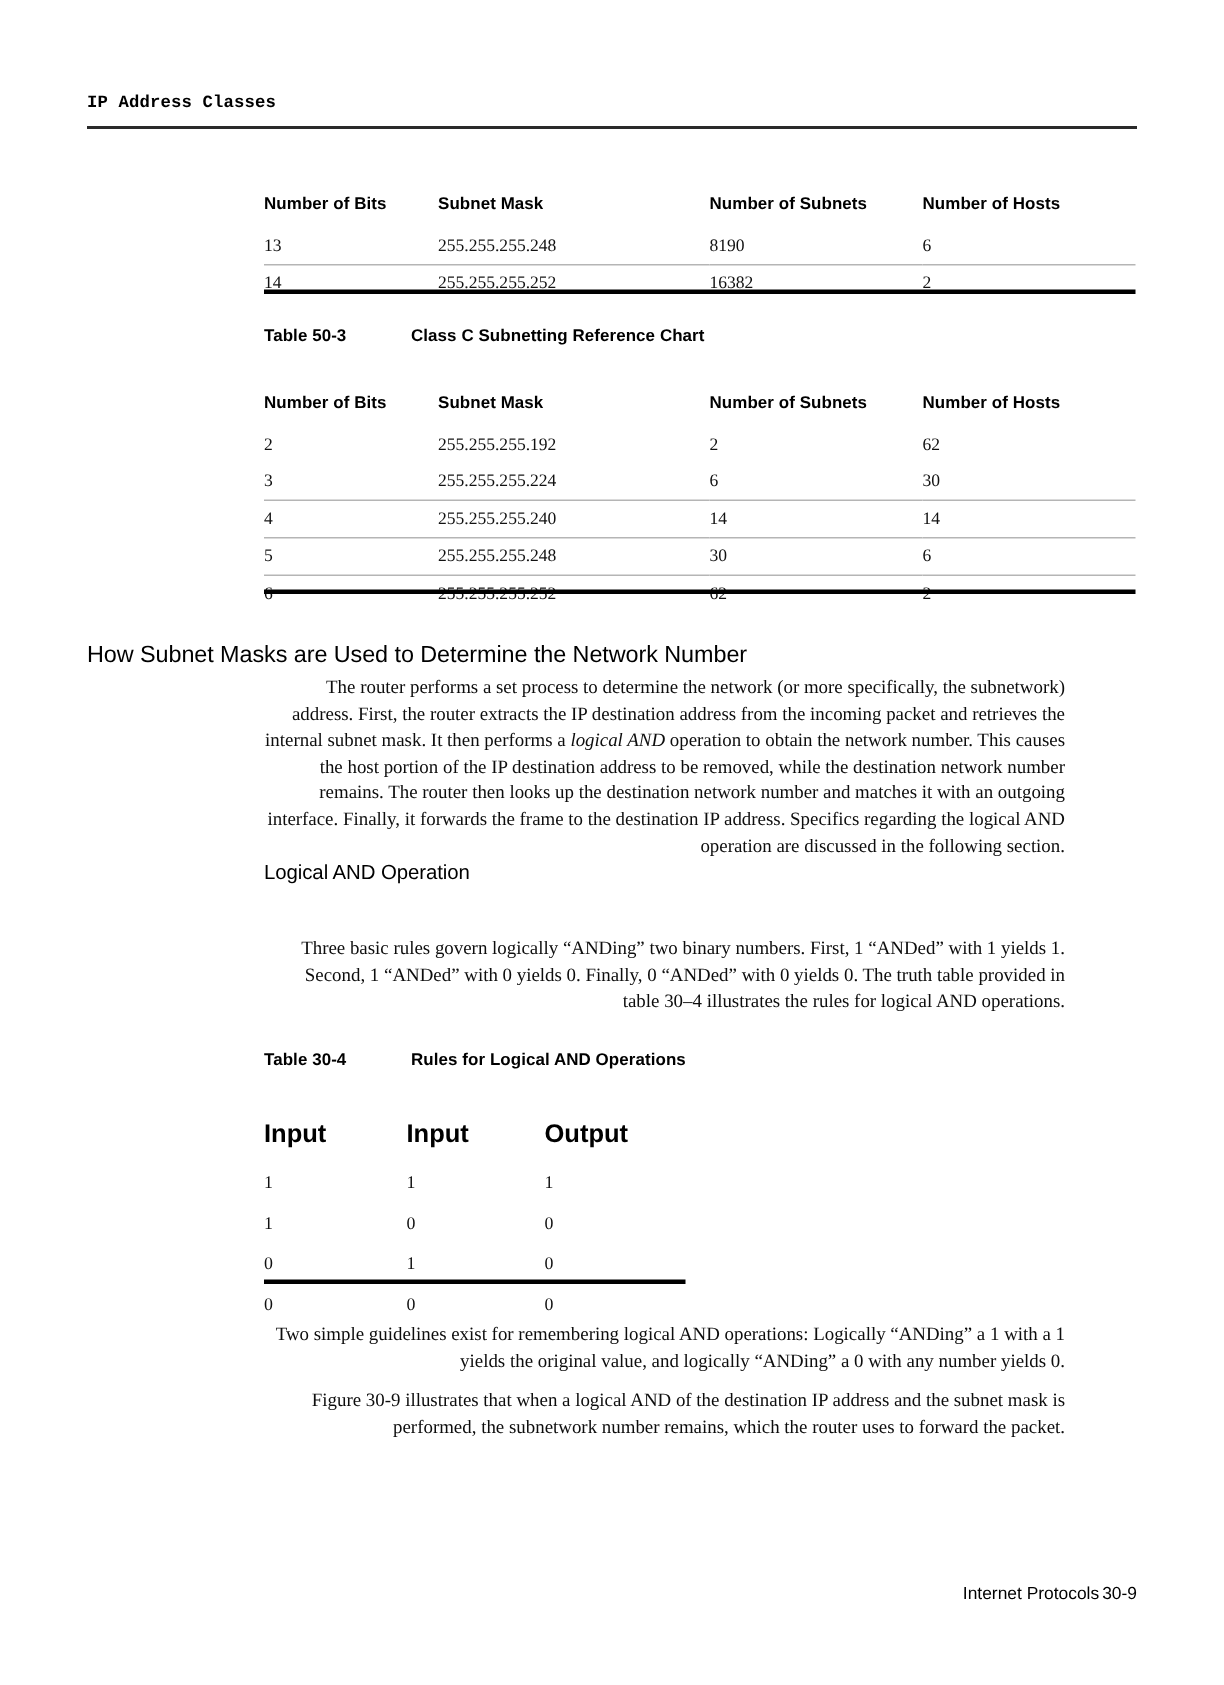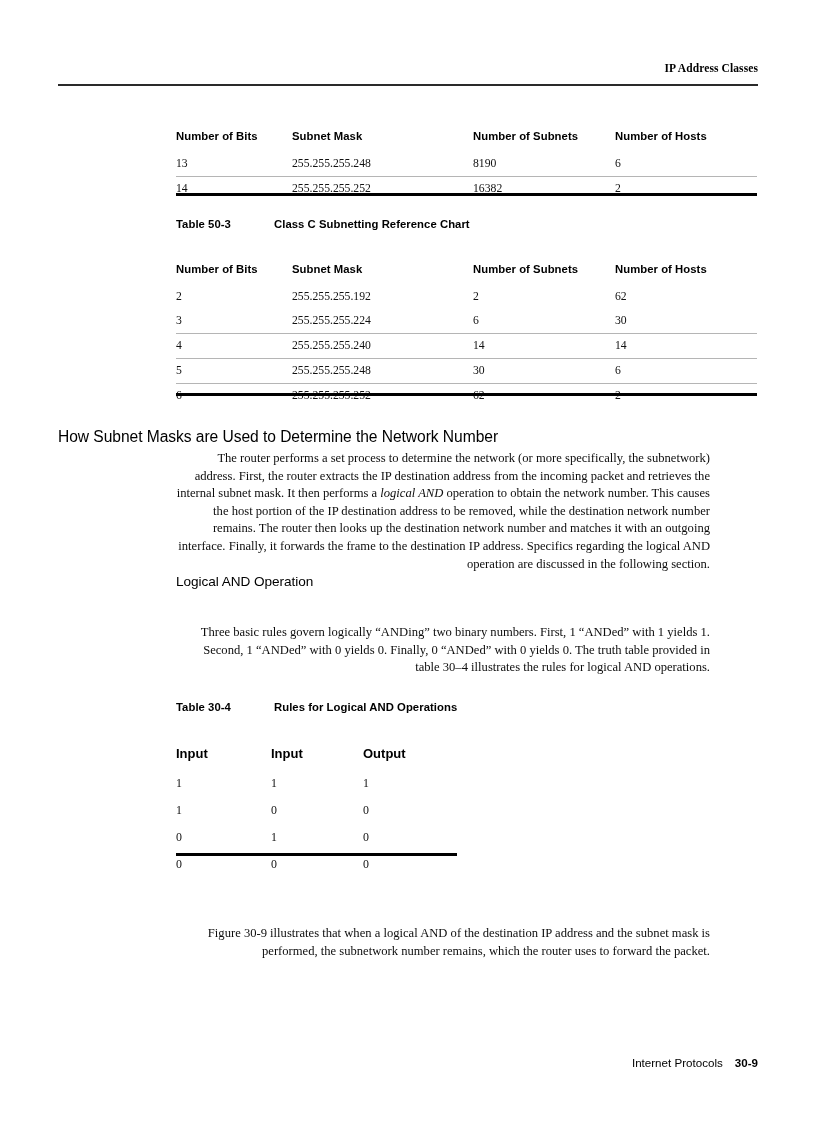--- a/index.html
+++ b/index.html
@@ -22,22 +22,22 @@
     width: 816px;
     height: 1123px;
   }
 
   
   .running-head {
     position: absolute;
     left: 58px;
     top: 62px;
     width: 700px;
-    text-align: right;
-    font-family: Liberation Serif, serif;
+    text-align: left;
+    font-family: Liberation Mono, monospace;
     font-weight: bold;
     font-size: 11.5px;
     letter-spacing: 0.1px;
     color: #000;
   }
   .head-rule {
     position: absolute;
     left: 58px;
     top: 84px;
     width: 700px;
@@ -146,39 +146,39 @@
     position: absolute;
     left: 58px;
     top: 1056px;
     width: 700px;
     text-align: right;
     font-family: "Liberation Sans", sans-serif;
     font-size: 11.6px;
     color: #000;
   }
   .footer .pg {
-    font-weight: bold;
-    margin-left: 12px;
+    font-weight: normal;
+    margin-left: 2px;
   }
 
   
   .tt {
     position: absolute;
     left: 176px;
     width: 282px;
     border-collapse: collapse;
     table-layout: fixed;
   }
   .tt col.t1 { width: 95px; }
   .tt col.t2 { width: 92px; }
   .tt col.t3 { width: 95px; }
   .tt th {
     font-family: "Liberation Sans", sans-serif;
     font-weight: bold;
-    font-size: 13px;
+    font-size: 17px;
     text-align: left;
     padding: 0 0 10px 0;
     vertical-align: bottom;
   }
   .tt td {
     font-family: "Liberation Serif", serif;
     font-size: 11.9px;
     text-align: left;
     padding: 5px 0 7px 0;
     vertical-align: bottom;
@@ -321,19 +321,20 @@
       </tr>
       <tr>
         <td>0</td>
         <td>0</td>
         <td>0</td>
       </tr>
     </tbody>
   </table>
   <div class="thick-rule" style="left:176px; top:853px; width:281px;"></div>
 
+  <p class="body" style="top:881px;">Two simple guidelines exist for remembering logical AND operations: Logically “ANDing” a 1 with a 1 yields the original value, and logically “ANDing” a 0 with any number yields 0.</p>
   <p class="body" style="top:925px;">Figure 30-9 illustrates that when a logical AND of the destination IP address and the subnet mask is performed, the subnetwork number remains, which the router uses to forward the packet.</p>
 
   <div class="footer">
     <span>Internet Protocols</span><span class="pg">30-9</span>
   </div>
 
 </div>
 
 </body></html>

